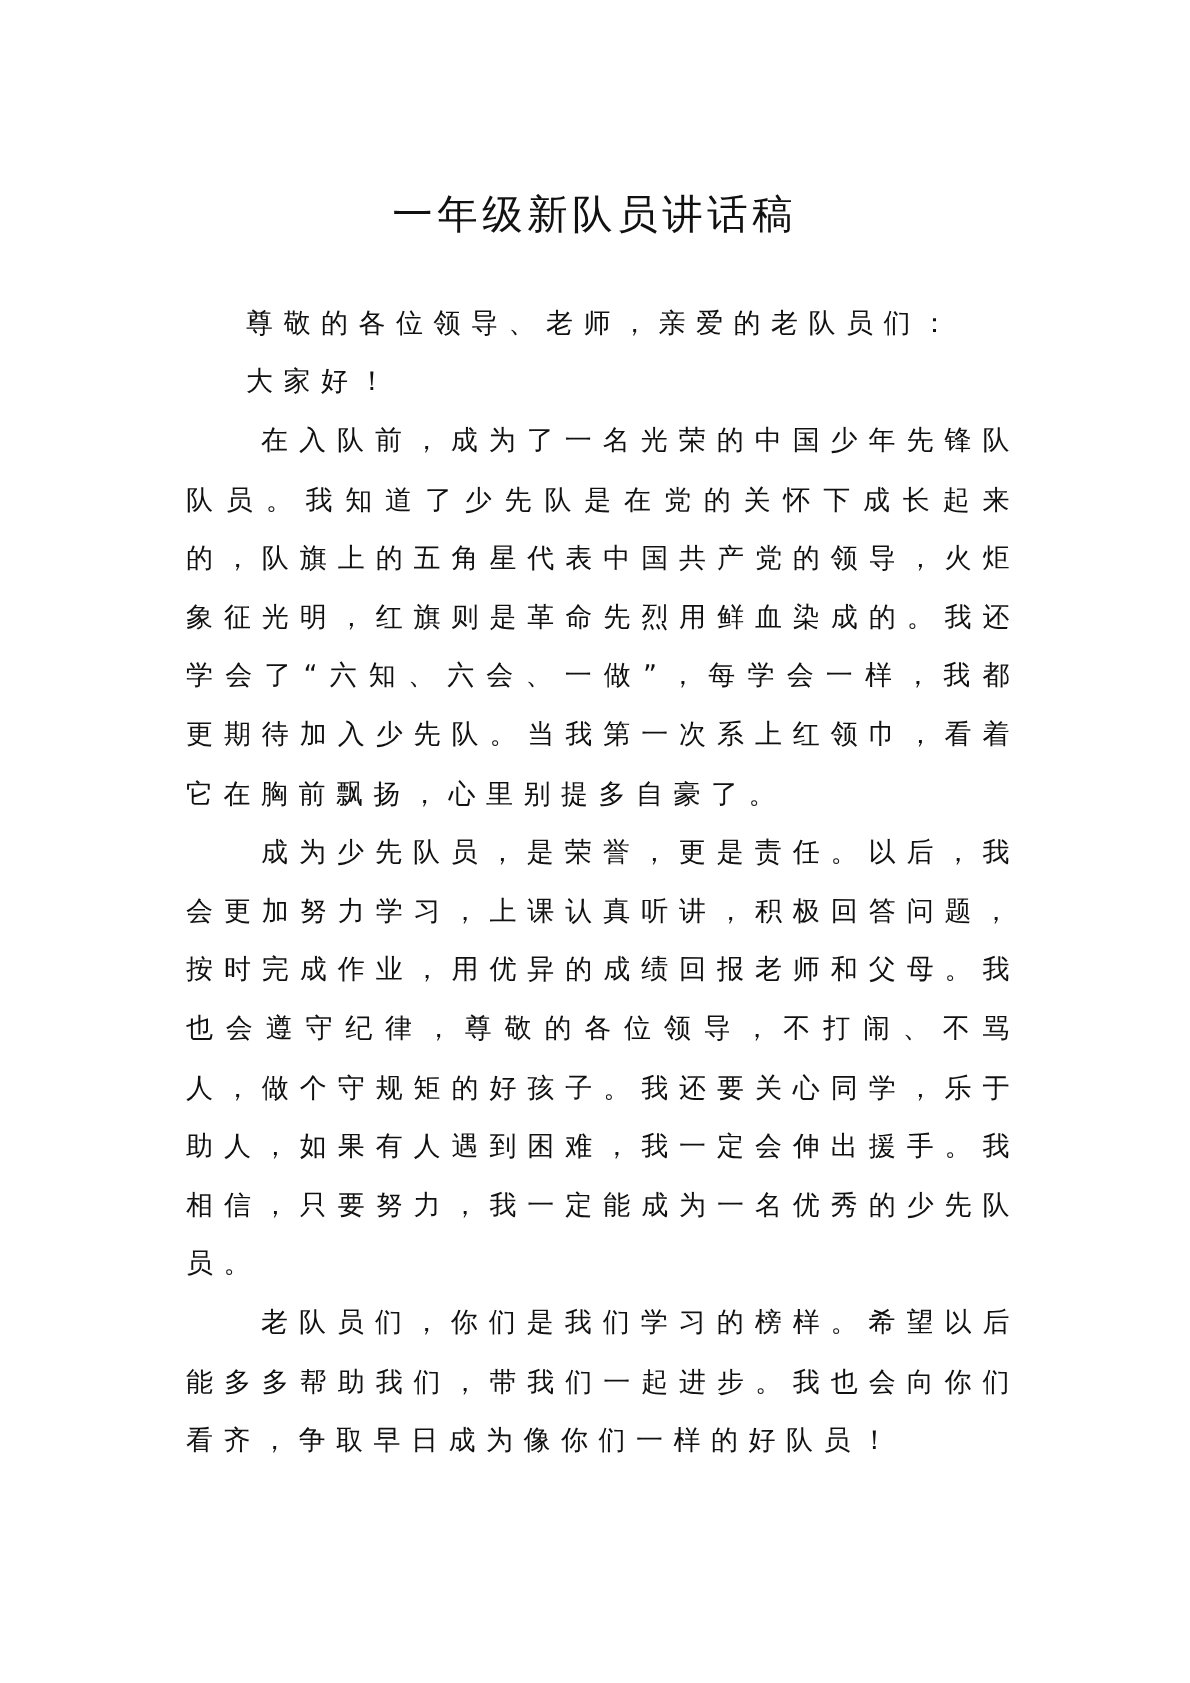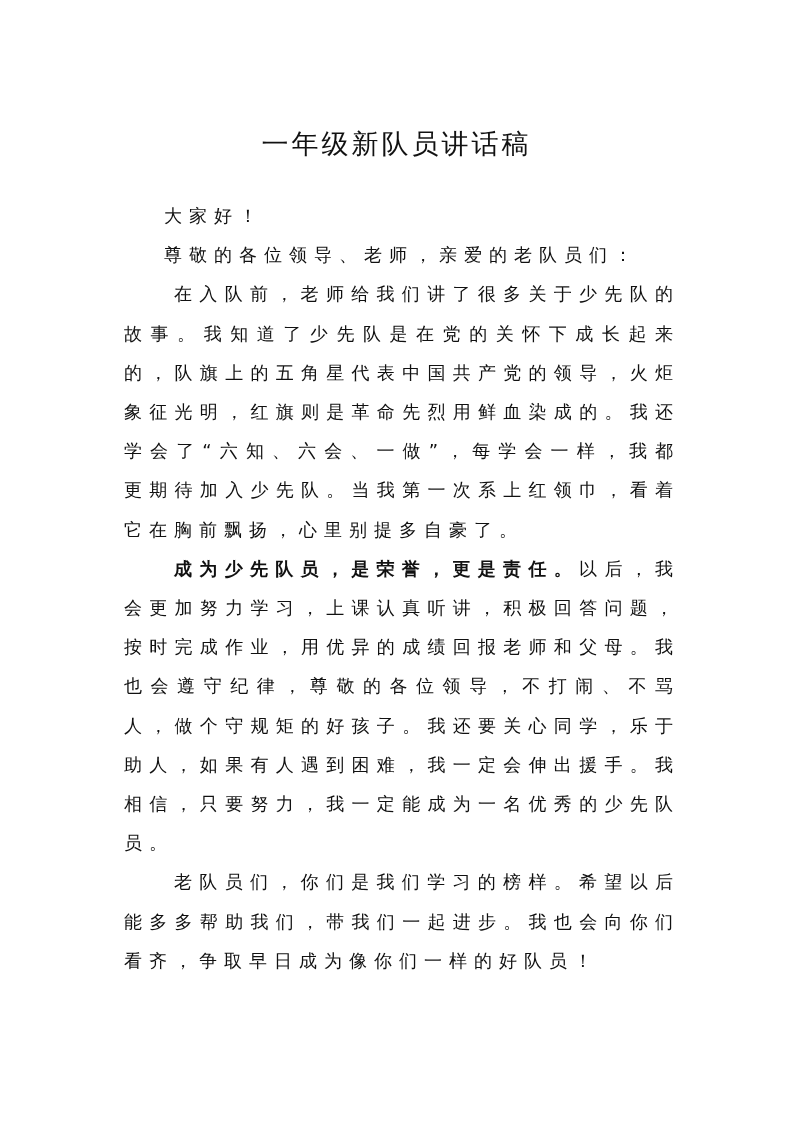--- a/index.html
+++ b/index.html
@@ -4,26 +4,26 @@
 <style>
   html, body { margin: 0; padding: 0; background: #ffffff; }
   body { width: 793px; height: 1122px; position: relative; overflow: hidden;
          font-family: "DejaVu Sans", "Liberation Sans", sans-serif; color: #111; }
   .title { position: absolute; top: 126px; left: 0; width: 793px; text-align: center;
            font-size: 27px; letter-spacing: 3px; font-weight: normal; margin: 0; line-height: 36px; }
   .body { position: absolute; top: 196px; left: 124px; width: 556px; }
   .para { margin: 0; font-size: 18px; line-height: 39.2px; letter-spacing: 7px;
           text-align: justify; text-indent: 50px; }
   .para.noindent { text-indent: 40px; }
-  .bold { font-weight: bold; }
+  .bold { font-weight: normal; }
 </style>
 </head>
 <body>
 
 <h1 class="title">一年级新队员讲话稿</h1>
 
 <div class="body">
+  <p class="para noindent">尊敬的各位领导、老师，亲爱的老队员们：</p>
   <p class="para noindent">大家好！</p>
-  <p class="para noindent">尊敬的各位领导、老师，亲爱的老队员们：</p>
-  <p class="para">在入队前，老师给我们讲了很多关于少先队的故事。我知道了少先队是在党的关怀下成长起来的，队旗上的五角星代表中国共产党的领导，火炬象征光明，红旗则是革命先烈用鲜血染成的。我还学会了“六知、六会、一做”，每学会一样，我都更期待加入少先队。当我第一次系上红领巾，看着它在胸前飘扬，心里别提多自豪了。</p>
+  <p class="para">在入队前，成为了一名光荣的中国少年先锋队队员。我知道了少先队是在党的关怀下成长起来的，队旗上的五角星代表中国共产党的领导，火炬象征光明，红旗则是革命先烈用鲜血染成的。我还学会了“六知、六会、一做”，每学会一样，我都更期待加入少先队。当我第一次系上红领巾，看着它在胸前飘扬，心里别提多自豪了。</p>
   <p class="para"><span class="bold">成为少先队员，是荣誉，更是责任。</span><span>以后，我会更加努力学习，上课认真听讲，积极回答问题，按时完成作业，用优异的成绩回报老师和父母。我也会遵守纪律，尊敬的各位领导，不打闹、不骂人，做个守规矩的好孩子。我还要关心同学，乐于助人，如果有人遇到困难，我一定会伸出援手。我相信，只要努力，我一定能成为一名优秀的少先队员。</span></p>
   <p class="para">老队员们，你们是我们学习的榜样。希望以后能多多帮助我们，带我们一起进步。我也会向你们看齐，争取早日成为像你们一样的好队员！</p>
 </div>
 
 </body></html>

